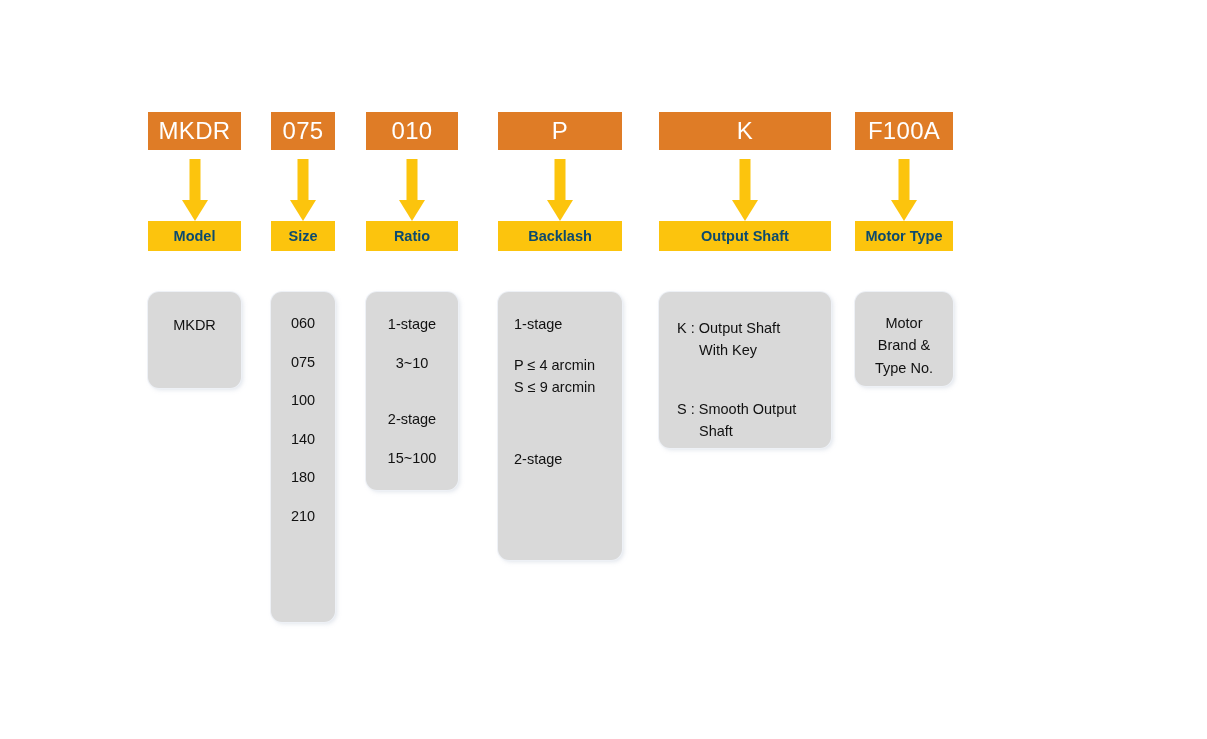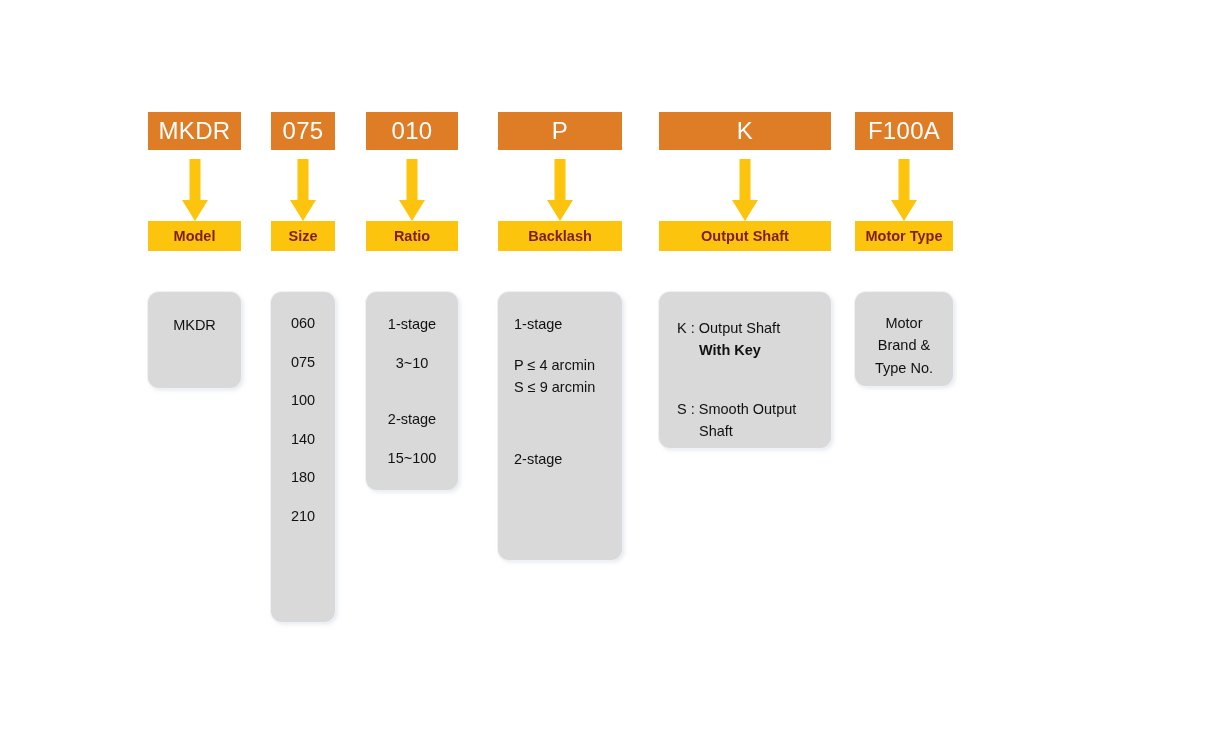--- a/index.html
+++ b/index.html
@@ -18,21 +18,21 @@
   .arrow{position:absolute;top:159px;left:50%;transform:translateX(-50%);
     width:26px;height:62px;}
   .arrow .shaft{position:absolute;left:50%;transform:translateX(-50%);
     top:0;width:11px;height:44px;background:#FCC40D;}
   .arrow .head{position:absolute;left:0;top:41px;width:0;height:0;
     border-left:13px solid transparent;border-right:13px solid transparent;
     border-top:21px solid #FCC40D;}
 
   
   .label-box{position:absolute;top:221px;height:30px;left:0;right:0;
-    background:#FCC40D;color:#7f1d1d;font-size:14.5px;font-weight:bold;
+    background:#FCC40D;color:#0c4a6e;font-size:14.5px;font-weight:bold;
     display:flex;align-items:center;justify-content:center;}
 
   
   .card{position:absolute;background:#D9D9D9;border-radius:11px;
     box-shadow:0 0 0 1px #eef1f6, 2px 2px 4px rgba(170,180,200,.35);
     color:#111111;font-size:14.5px;line-height:1.0;}
   .card .inner{padding:22px 8px 0 8px;text-align:center;}
   .card .inner.left{text-align:left;padding-left:16px;}
   .card .row{margin-bottom:0;}
   .gap{height:22px;}
@@ -129,21 +129,21 @@
     <div class="arrow">
       <div class="shaft"></div>
         <div class="head"></div>
     </div>
     <div class="label-box">Output Shaft</div>
   </div>
   <div class="card" style="left:659px;top:292px;width:172px;height:156px;">
     <div class="inner left" style="padding-top:25px;padding-left:18px;">
       <div class="tight">
         <div class="row">K : Output Shaft</div>
-        <div class="row" style="padding-left:22px;font-weight:bold;">With Key</div>
+        <div class="row" style="padding-left:22px;">With Key</div>
       </div>
       <div style="height:36px;"></div>
       <div class="tight">
         <div class="row">S : Smooth Output</div>
         <div class="row" style="padding-left:22px;">Shaft</div>
       </div>
     </div>
   </div>
 
   <div class="col" style="left:855px;width:98px;">

